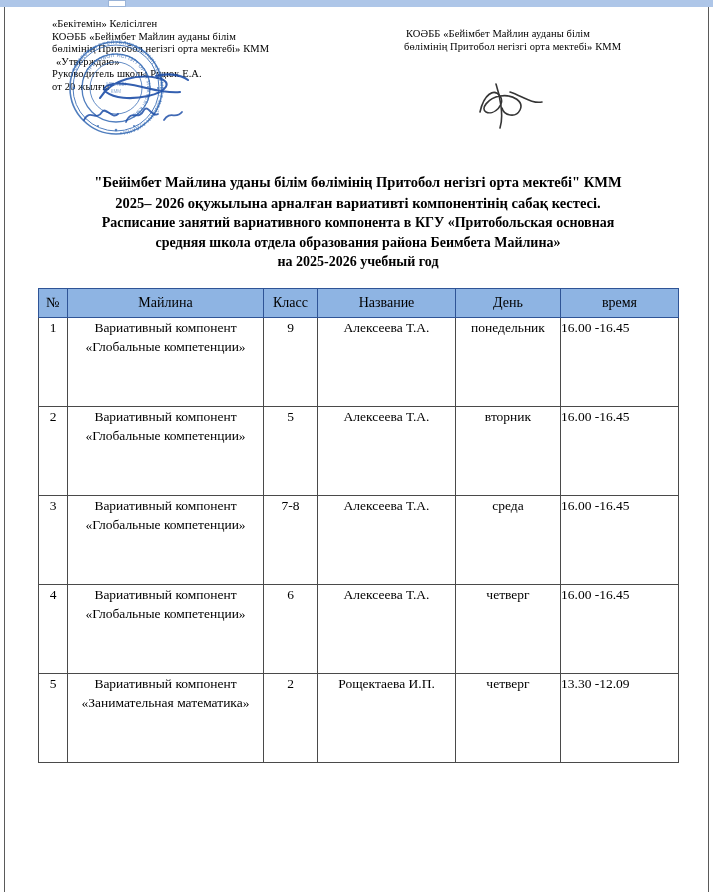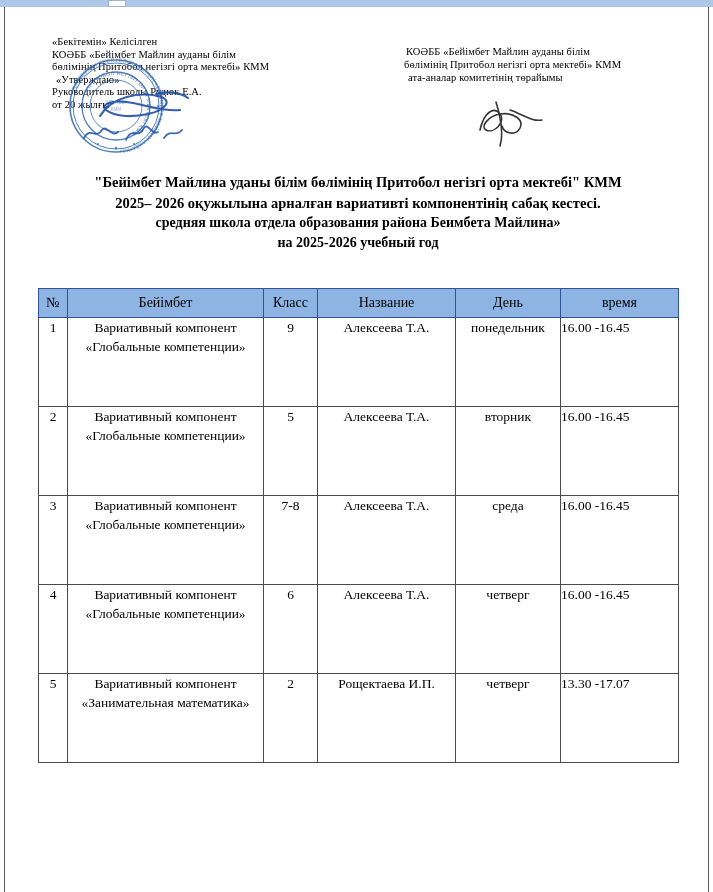--- a/index.html
+++ b/index.html
@@ -48,21 +48,21 @@
     top: 7px;
     right: 4px;
     width: 1px;
     height: 885px;
     background: #5a5a5a;
   }
 
   
   .header-zone {
     position: absolute;
-    top: 28px;
+    top: 10px;
     left: 0;
     width: 712px;
     height: 130px;
   }
 
   .approve-left {
     position: absolute;
     left: 52px;
     top: 8px;
     width: 240px;
@@ -217,21 +217,20 @@
     <span class="ln">КОӘББ  «Бейімбет Майлин  ауданы білім</span>
     <span class="ln">бөлімінің Притобол негізгі орта мектебі» КММ</span>
     <span class="ln indent"> «Утверждаю»</span>
     <span class="ln">Руководитель школы  Рудюк Е.А.</span>
     <span class="ln">от                       20     жылғы</span>
   </div>
 
   <div class="approve-right">
     <span class="ln i1">КОӘББ  «Бейімбет Майлин  ауданы білім</span>
     <span class="ln i2">бөлімінің Притобол негізгі орта мектебі» КММ</span>
-    <span class="ln i3">ата-аналар  комитетінің  төрайымы</span>
   </div>
 
   <div class="stamp">
     <svg width="108" height="108" viewBox="0 0 108 108" aria-hidden="true">
       <defs>
         <path id="arcOuter" d="M 54,54 m -44,0 a 44,44 0 1,1 88,0 a 44,44 0 1,1 -88,0" fill="none"></path>
         <path id="arcInner" d="M 54,54 m -31,0 a 31,31 0 1,1 62,0 a 31,31 0 1,1 -62,0" fill="none"></path>
       </defs>
       <g stroke="#2a62b0" fill="none" opacity="0.82">
         <circle cx="54" cy="54" r="46" stroke-width="1.6"></circle>
@@ -281,38 +280,39 @@
         <path d="M26,2 C30,14 34,34 30,46"></path>
         <path d="M40,10 C52,14 62,22 72,20"></path>
       </g>
     </svg>
   </div>
 </div>
 
 <div class="title-block">
   <span class="t-line">"Бейімбет Майлина уданы білім бөлімінің Притобол негізгі орта мектебі" КММ</span>
   <span class="t-line">2025– 2026 оқужылына арналған вариативті компонентінің сабақ кестесі.</span>
+  <span class="t-line t-sub">Расписание занятий вариативного компонента в КГУ «Притобольская основная</span>
   <span class="t-line t-sub">средняя школа отдела образования района Беимбета Майлина»</span>
   <span class="t-line t-sub">на  2025-2026 учебный год</span>
 </div>
 
 <div class="sched-wrap">
   <table class="sched">
     <colgroup>
       <col class="c-num">
         <col class="c-name">
         <col class="c-grade">
       <col class="c-teach">
         <col class="c-day">
         <col class="c-time">
     </colgroup>
     <thead>
       <tr>
         <th>№</th>
-        <th>Бейімбет</th>
+        <th>Майлина</th>
         <th>Класс</th>
         <th>Название</th>
         <th>День</th>
         <th>время</th>
       </tr>
     </thead>
     <tbody>
       <tr>
         <td class="cell-num">1</td>
         <td class="cell-name">Вариативный компонент «Глобальные компетенции»</td>
@@ -344,17 +344,17 @@
         <td class="cell-teacher">Алексеева Т.А.</td>
         <td class="cell-day">четверг</td>
         <td class="cell-time">16.00 -16.45</td>
       </tr>
       <tr>
         <td class="cell-num">5</td>
         <td class="cell-name">Вариативный компонент «Занимательная математика»</td>
         <td class="cell-grade">2</td>
         <td class="cell-teacher">Рощектаева И.П.</td>
         <td class="cell-day">четверг</td>
-        <td class="cell-time">13.30 -17.07</td>
+        <td class="cell-time">13.30 -12.09</td>
       </tr>
     </tbody>
   </table>
 </div>
 
 </body></html>

